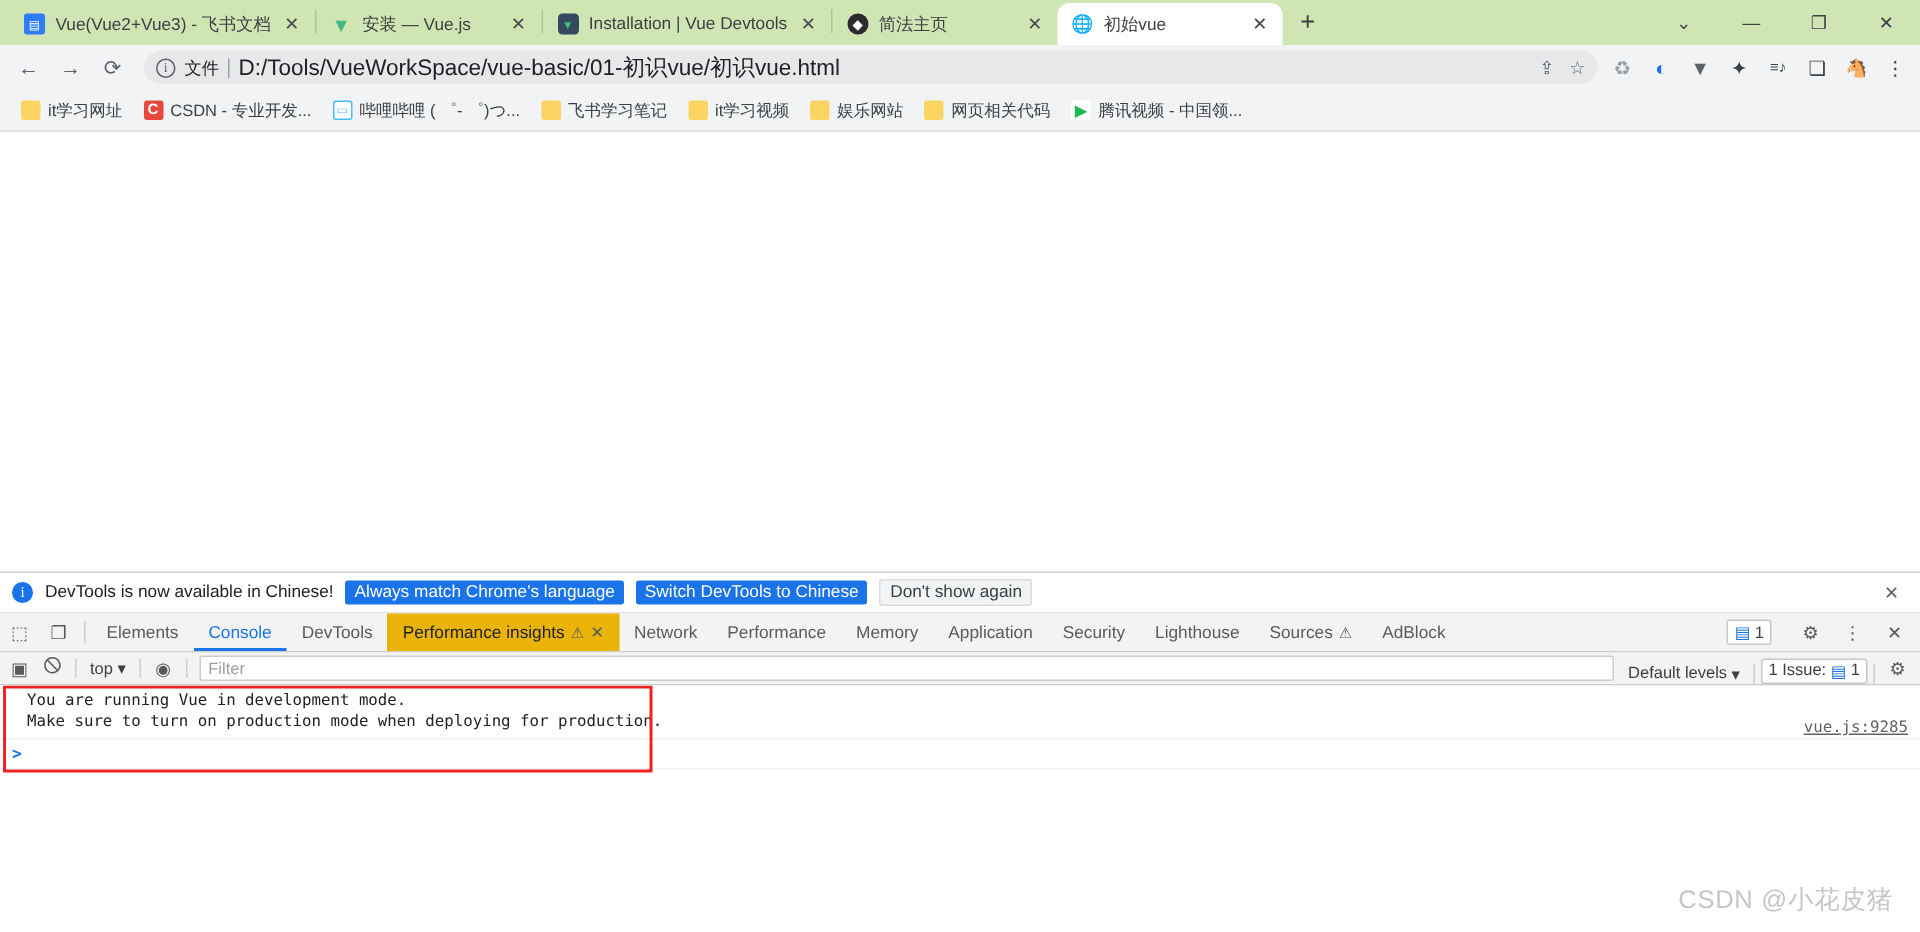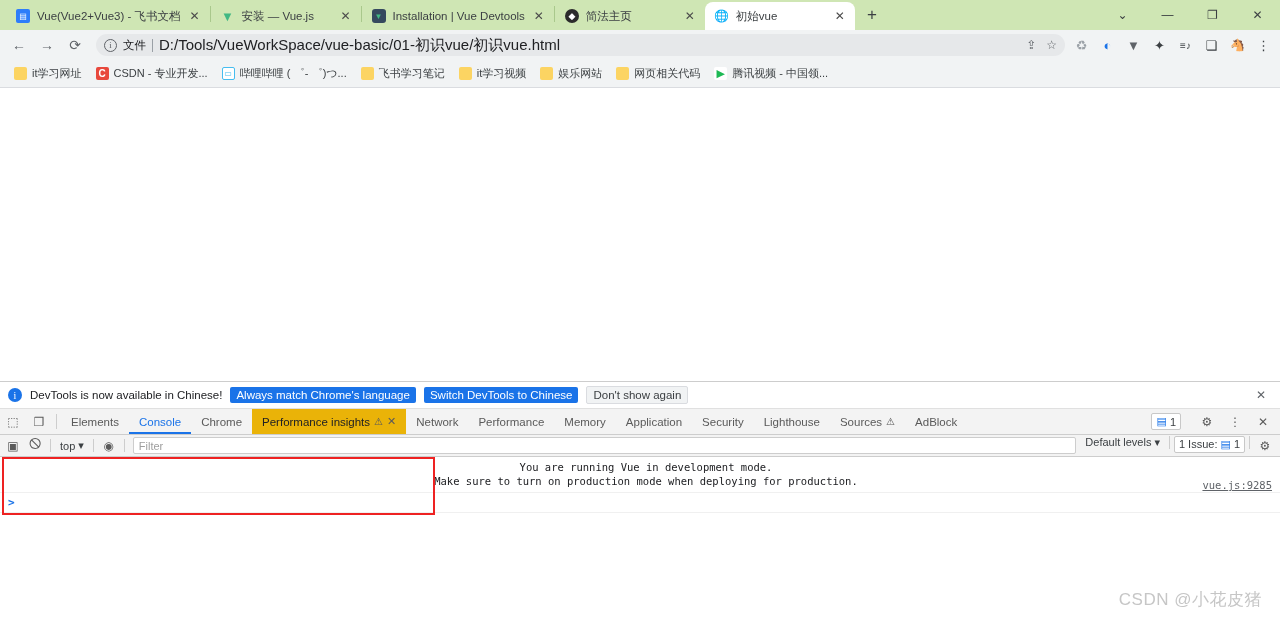--- a/index.html
+++ b/index.html
@@ -260,37 +260,36 @@
     background: #fff;
     border: 1px solid #cdcdcd;
     border-radius: 2px;
     margin: 0 4px;
     display: flex; align-items: center;
     padding: 0 5px;
     font-size: 11px;
     color: #9e9e9e;
     min-width: 0;
   }
-  .ct-right { display: flex; align-items: flex-start; gap: 0; padding-right: 2px; }
+  .ct-right { display: flex; align-items: flex-end; gap: 0; padding-right: 2px; }
 
   .console-body {
     position: relative;
     background: #ffffff;
     height: calc(100% - 76px);
     overflow: hidden;
   }
   .console-msg {
     position: relative;
     padding: 4px 6px 4px 18px;
     font-family: "DejaVu Sans Mono", "Liberation Mono", monospace;
     font-size: 10.5px;
     line-height: 13.5px;
     color: #202124;
     border-bottom: 1px solid #f0f0f0;
-    text-align: center;
   }
   .console-msg .src-link {
     position: absolute; right: 8px; top: 22px;
     color: #5f6368; text-decoration: underline;
     font-family: "DejaVu Sans Mono", "Liberation Mono", monospace;
     font-size: 10.5px;
   }
   .inline-link { color: #1a0dab; text-decoration: underline; }
   .console-prompt {
     display: flex; align-items: flex-start; gap: 6px;
@@ -450,21 +449,21 @@
       <div class="dt-iconbtn">❐</div>
       <div class="dt-vsep"></div>
 
       <div class="dt-tab">
         <span>Elements</span>
       </div>
       <div class="dt-tab selected">
         <span>Console</span>
       </div>
       <div class="dt-tab">
-        <span>Chrome</span>
+        <span>DevTools</span>
       </div>
       <div class="dt-tab panel-open">
         <span>Performance insights</span>
         <span class="warn">⚠</span>
         <span class="xclose">✕</span>
       </div>
       <div class="dt-tab">
         <span>Network</span>
       </div>
       <div class="dt-tab">

